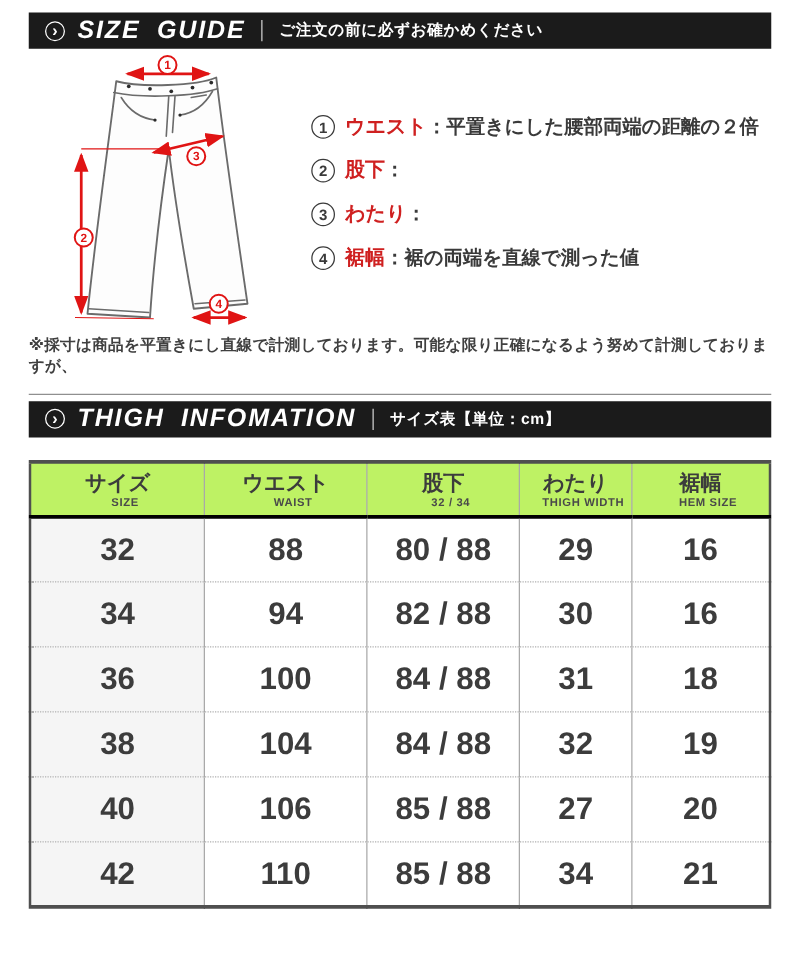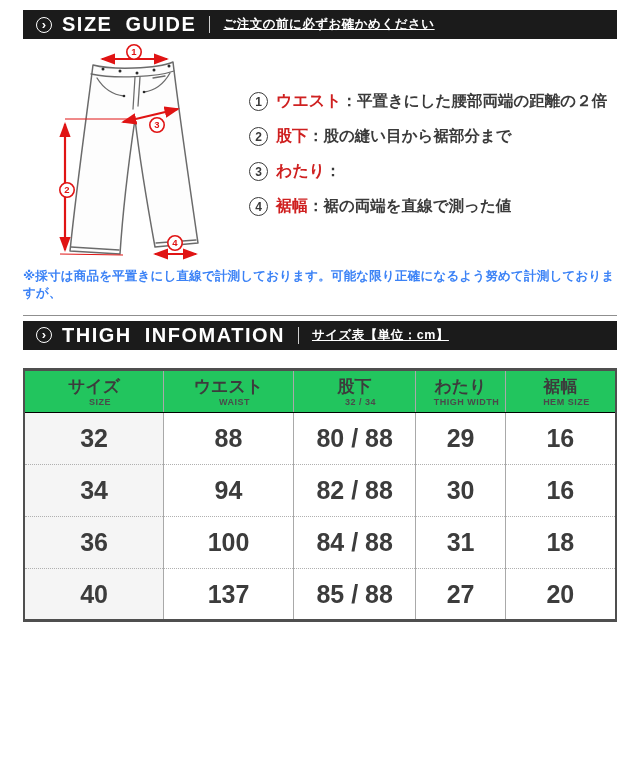--- a/index.html
+++ b/index.html
@@ -17,50 +17,50 @@
     display:flex; align-items:center; padding:0 13px;
   }
   .bar-icon {
     width:16px; height:16px; border:1.6px solid #fff; border-radius:50%;
     display:flex; align-items:center; justify-content:center;
     font-size:13px; font-weight:bold; line-height:1; padding-bottom:1px;
     flex:0 0 auto;
   }
   .bar-title {
     font-size:20px; font-weight:bold; letter-spacing:1.5px; word-spacing:6px;
-    margin-left:10px; white-space:nowrap;
+    margin-left:10px; white-space:nowrap;font-style:italic;
   }
   .bar-sep { width:1px; height:17px; background:#cfcfcf; margin:0 13px; }
-  .bar-sub { font-size:12.5px; font-weight:bold; letter-spacing:0.5px; white-space:nowrap;text-decoration:underline; }
+  .bar-sub { font-size:12.5px; font-weight:bold; letter-spacing:0.5px; white-space:nowrap; }
 
   
   .guide-body { display:flex; align-items:flex-start; padding:4px 0 0 34px; }
   .pants-svg { width:170px; height:219px; flex:0 0 auto; }
   .legend { margin-left:22px; padding-top:48px; }
   .legend-item { display:flex; align-items:center; margin-bottom:14px; }
   .legend-num {
     width:19px; height:19px; border:1.7px solid #3a3a3a; border-radius:50%;
     display:flex; align-items:center; justify-content:center;
     font-size:12px; font-weight:bold; color:#3a3a3a; flex:0 0 auto; margin-right:8px;
   }
   .legend-term { color:#cf2020; font-weight:bold; font-size:16px; white-space:nowrap; }
   .legend-colon,.legend-desc { color:#3a3a3a; font-weight:bold; font-size:15.5px; white-space:nowrap; }
 
-  .note { margin-top:6px; font-size:12.5px; font-weight:bold; color:#3b82f6; line-height:1.35; letter-spacing:0.2px; }
+  .note { margin-top:6px; font-size:12.5px; font-weight:bold; color:#404040; line-height:1.35; letter-spacing:0.2px; }
 
   .divider { border:none; border-top:1px solid #8f8f8f; margin:13px 0 5px 0; }
 
   
   table.size-table {
     width:100%; border-collapse:collapse; table-layout:fixed;
     border:2px solid #4f4f4f; border-top-width:3px; border-bottom-width:3px;
     margin-top:18px;
   }
   .size-table th {
-    background:#22c55e; border-bottom:1px solid #000000;
+    background:#bef264; border-bottom:3px solid #000000;
     border-left:1px solid #a9a9a9; padding:6px 0 5px 0; vertical-align:middle;
   }
   .size-table th:first-child, .size-table td:first-child { border-left:none; }
   .th-jp { display:block; font-size:17px; font-weight:bold; color:#3c3c3c; line-height:1.15; }
   .th-en { display:block; font-size:9px; font-weight:bold; color:#4a4a4a; letter-spacing:0.5px; margin-top:1px;margin-left:12px; }
   .size-table td {
     height:52px; text-align:center; vertical-align:middle;
     font-size:25px; font-weight:bold; color:#3c3c3c;
     border-left:1px solid #a9a9a9; border-top:1px dotted #b0b0b0;
     background:#fff;
@@ -145,21 +145,20 @@
       <div class="legend-item">
         <span class="legend-num">1</span>
         <span class="legend-term">ウエスト</span>
         <span class="legend-colon">：</span>
         <span class="legend-desc">平置きにした腰部両端の距離の２倍</span>
       </div>
       <div class="legend-item">
         <span class="legend-num">2</span>
         <span class="legend-term">股下</span>
         <span class="legend-colon">：</span>
-        <span class="legend-desc">股の縫い目から裾部分まで</span>
       </div>
       <div class="legend-item">
         <span class="legend-num">3</span>
         <span class="legend-term">わたり</span>
         <span class="legend-colon">：</span>
       </div>
       <div class="legend-item">
         <span class="legend-num">4</span>
         <span class="legend-term">裾幅</span>
         <span class="legend-colon">：</span>
@@ -229,22 +228,36 @@
         <td>16</td>
       </tr>
       <tr>
         <td>36</td>
         <td>100</td>
         <td>84 / 88</td>
         <td>31</td>
         <td>18</td>
       </tr>
       <tr>
+        <td>38</td>
+        <td>104</td>
+        <td>84 / 88</td>
+        <td>32</td>
+        <td>19</td>
+      </tr>
+      <tr>
         <td>40</td>
-        <td>137</td>
+        <td>106</td>
         <td>85 / 88</td>
         <td>27</td>
         <td>20</td>
       </tr>
+      <tr>
+        <td>42</td>
+        <td>110</td>
+        <td>85 / 88</td>
+        <td>34</td>
+        <td>21</td>
+      </tr>
     </tbody>
   </table>
 
 </div>
 
 </body></html>

